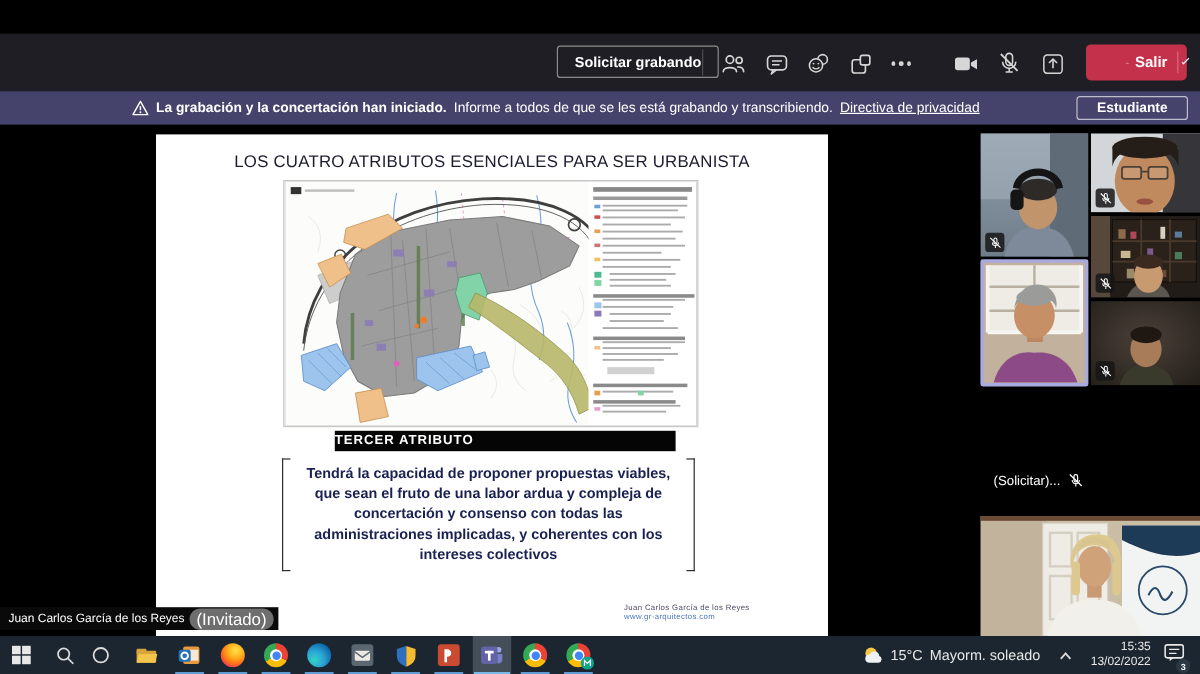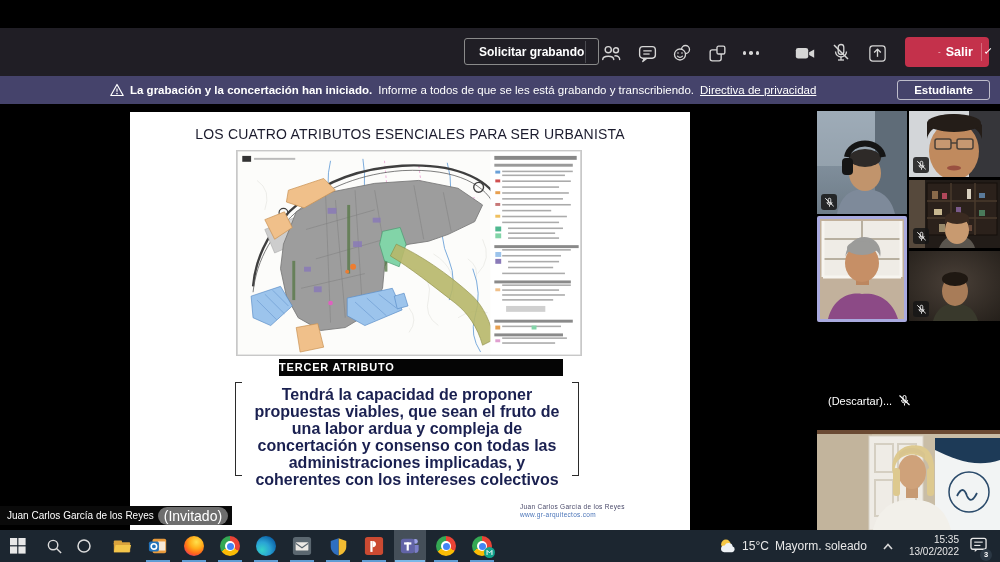--- a/index.html
+++ b/index.html
@@ -65,21 +65,21 @@
     font-size:14px; font-weight:normal; color:#1c1c2e; letter-spacing:.2px; }
   .map-wrap { position:absolute; left:106px; top:38px; width:346px; height:206px;
     border:1px solid #c8c8c8; background:#fcfcfa; }
   .sec-bar { position:absolute; left:105px; top:247px; width:284px; height:17px; background:#050505;
     color:#fff; font-size:11px; font-weight:bold; letter-spacing:.8px; text-align:left; line-height:17px;margin-left:44px; }
   .body-block { position:absolute; left:105px; top:270px; width:344px; height:94px; }
   .bracket { position:absolute; top:0; bottom:0; width:7px; }
   .bracket.l { left:0; border-left:1.5px solid #2b2b2b; border-top:1.5px solid #2b2b2b; border-bottom:1.5px solid #2b2b2b; }
   .bracket.r { right:0; border-right:1.5px solid #2b2b2b; border-top:1.5px solid #2b2b2b; border-bottom:1.5px solid #2b2b2b; }
   .body-text { position:absolute; left:12px; right:12px; top:4px; text-align:center;
-    font-size:16px; font-weight:bold; color:#1a2050; line-height:17px; }
+    font-size:12px; font-weight:bold; color:#1a2050; line-height:17px; }
   .credit { position:absolute; left:390px; top:391px; width:150px; font-size:6.5px; line-height:8px;
     letter-spacing:.3px; }
   .credit .c1 { color:#4a4a6a; }
   .credit .c2 { color:#4a74b8; }
 
   .name-tag { position:absolute; left:0; top:402px; height:19px; display:flex; align-items:center;
     background:#0a0a0a; padding:0 4px 0 7px; }
   .name-tag .nm { color:#fff; font-size:10px; white-space:nowrap; }
   .name-tag .pill { margin-left:4px; background:#6e6e6e; color:#fff; border-radius:9px;
     font-size:14px; padding:1px 6px; white-space:nowrap; }
@@ -532,21 +532,21 @@
         <rect x="36" y="3" width="17" height="19" fill="#b87684"></rect>
         <rect x="39" y="6" width="11" height="13" fill="#d8a0a8"></rect>
         <path d="M10,56 C14,44 22,41 28,42 C36,41 42,45 46,56 Z" fill="#d8d5d0"></path>
         <ellipse cx="28" cy="26" rx="11" ry="13" fill="#b08560"></ellipse>
         <ellipse cx="28" cy="16" rx="11" ry="6" fill="#17120e"></ellipse>
         <ellipse cx="28" cy="33" rx="7" ry="5" fill="rgba(40,30,25,0.3)"></ellipse>
       </svg>
     </div>
     <div class="plus5">+5</div>
     <div class="student-row">
-      <span class="sl">(Descartar)...</span>
+      <span class="sl">(Solicitar)...</span>
       <svg width="13" height="13" viewBox="0 0 13 13">
           <rect x="5" y="1.5" width="3" height="6" rx="1.5" fill="none" stroke="#fff" stroke-width="1"></rect>
           <path d="M3.5,6 a3,3 0 0 0 6,0" fill="none" stroke="#fff" stroke-width="1"></path>
           <line x1="6.5" y1="9.5" x2="6.5" y2="11.5" stroke="#fff" stroke-width="1"></line>
           <line x1="1.5" y1="1.5" x2="11.5" y2="11" stroke="#fff" stroke-width="1.1"></line>
         </svg>
     </div>
 
     <div class="tile" style="left:817px; top:326px; width:183px; height:100px;">
       <svg width="183" height="100" viewBox="0 0 183 100">

